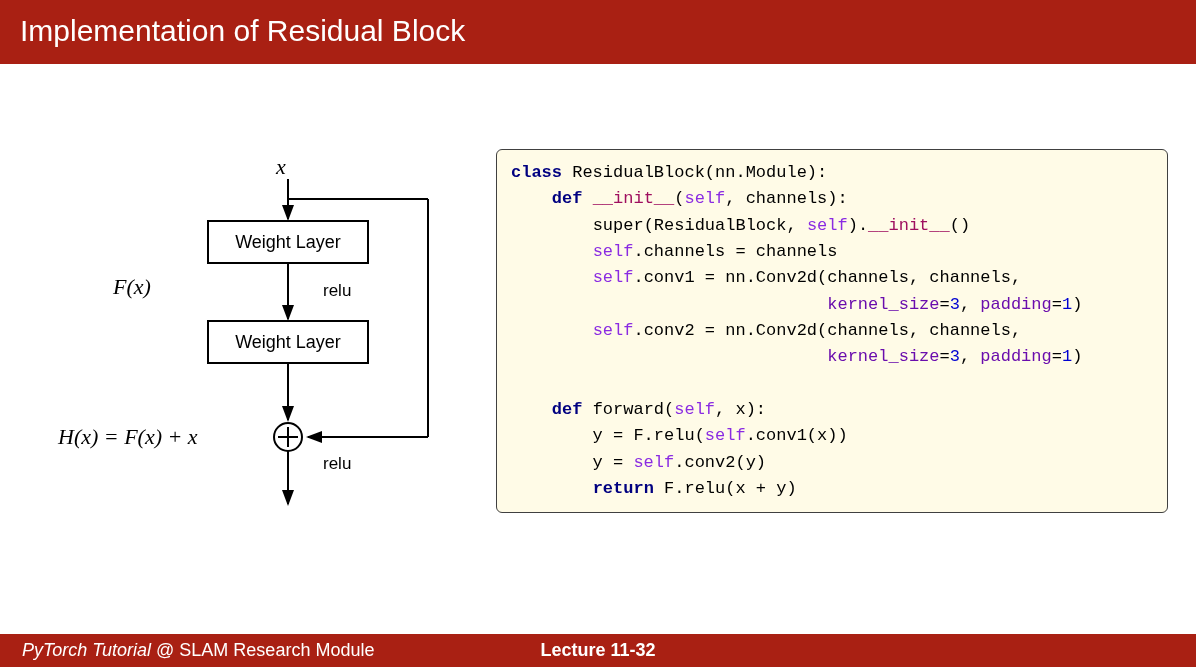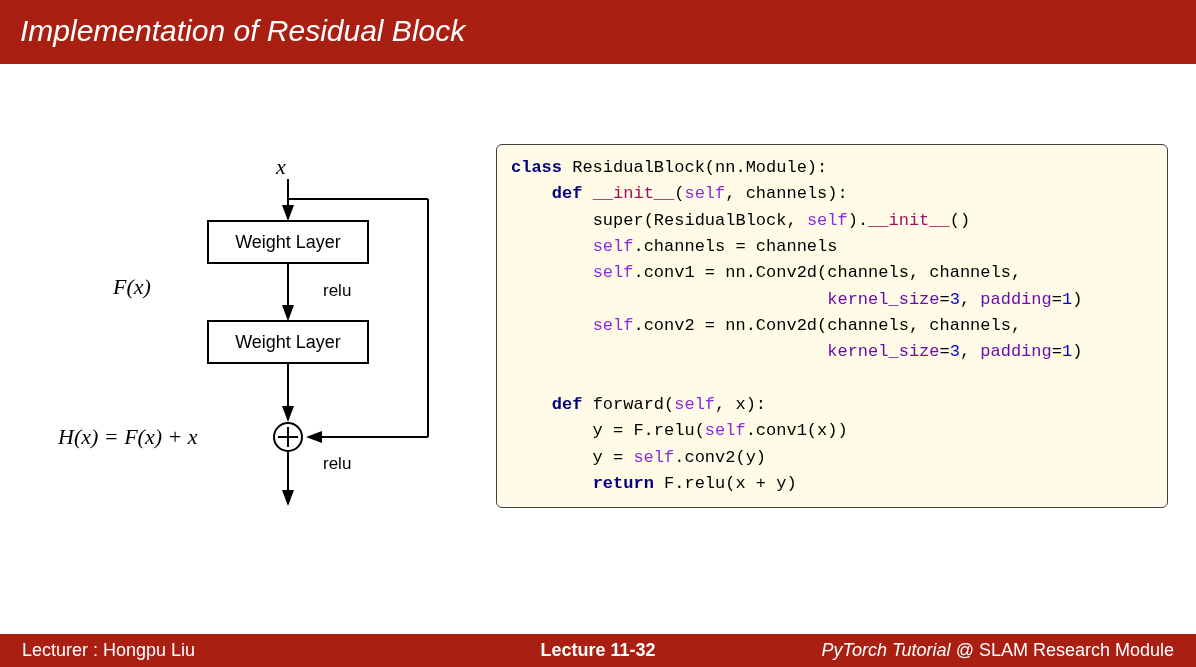--- a/index.html
+++ b/index.html
@@ -10,21 +10,20 @@
     font-family: "Segoe UI", Arial, sans-serif;
     position: relative;
     overflow: hidden;
   }
   .header {
     background: #a92013;
     color: #ffffff;
     padding: 14px 20px 16px 20px;
     font-size: 30px;
     font-weight: 300;
-    font-style: italic;
   }
   .content {
     display: flex;
     padding: 80px 28px 0 28px;
     gap: 28px;
   }
   .diagram-side {
     width: 440px;
     position: relative;
   }
@@ -32,20 +31,21 @@
     overflow: visible;
   }
   .code-side {
     flex: 1;
   }
   .code-box {
     background: #fffbe7;
     border: 1px solid #404040;
     border-radius: 6px;
     padding: 10px 14px;
+    margin-top: 5px;
   }
   .code-box pre {
     font-family: "Consolas", "Courier New", monospace;
     font-size: 17px;
     line-height: 1.55;
     white-space: pre;
     color: #000000;
   }
   .kw { color: #000080; font-weight: bold; }
   .def-name { color: #9f0f5f; }
@@ -147,18 +147,17 @@
     <span class="kw">def</span> <span>forward</span>(<span class="slf">self</span><span>, x):</span>
 <span>        y = F.relu(</span><span class="slf">self</span><span>.conv1(x))</span>
 <span>        y = </span><span class="slf">self</span><span>.conv2(y)</span>
         <span class="kw">return</span><span> F.relu(x + y)</span></pre>
     </div>
   </div>
 
 </div>
 
 <div class="footer">
-  <div>Lecturer : Hongpu Liu</div>
   <div class="footer-center">Lecture 11-32</div>
   <div class="footer-right">
     <span class="it">PyTorch Tutorial</span><span> @ SLAM Research Module</span>
   </div>
 </div>
 
 </body></html>

